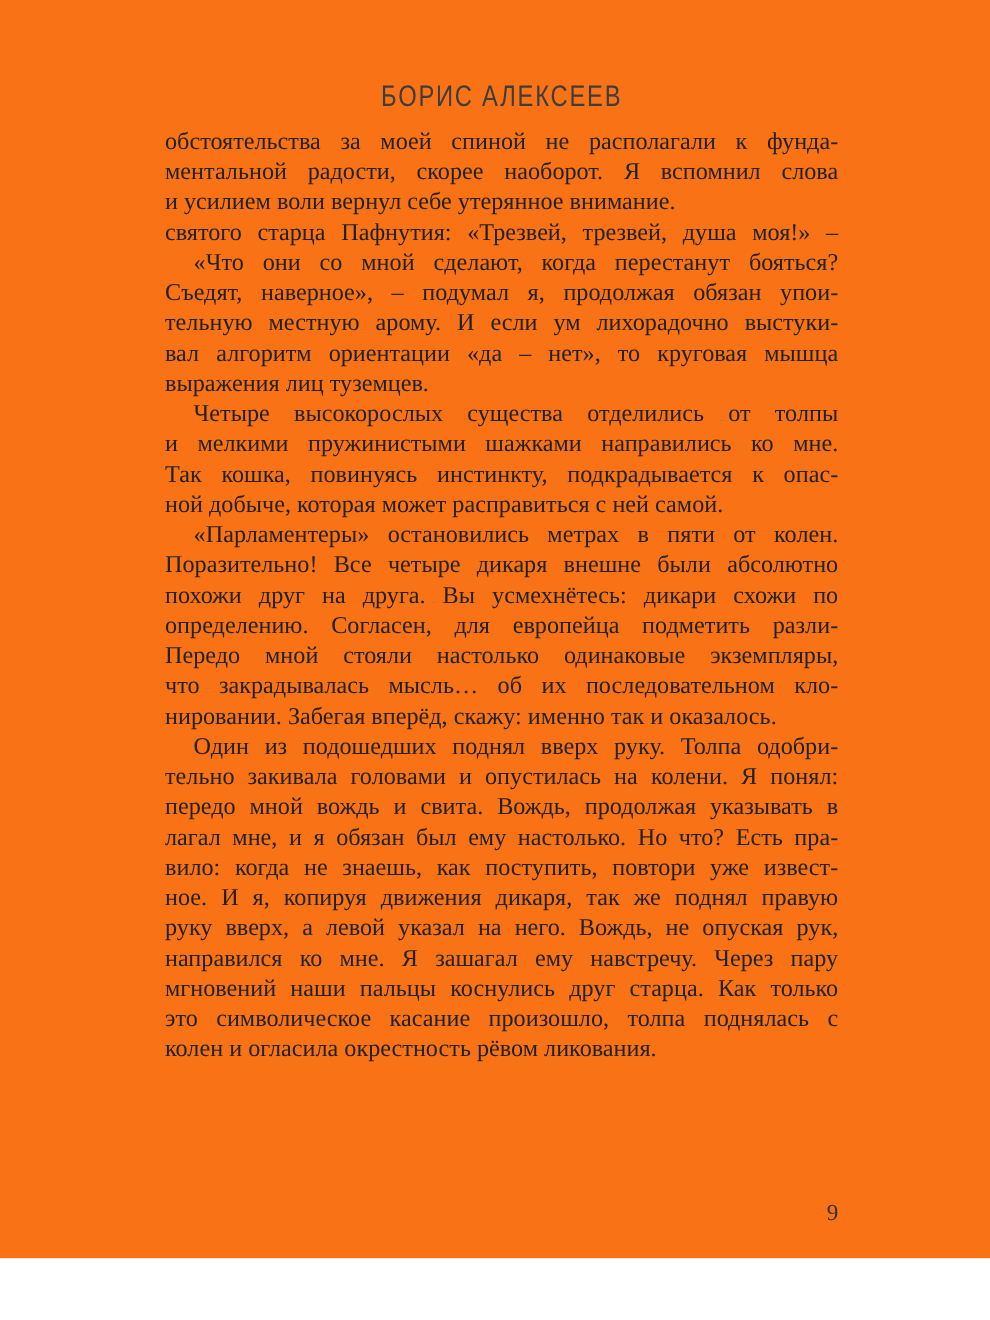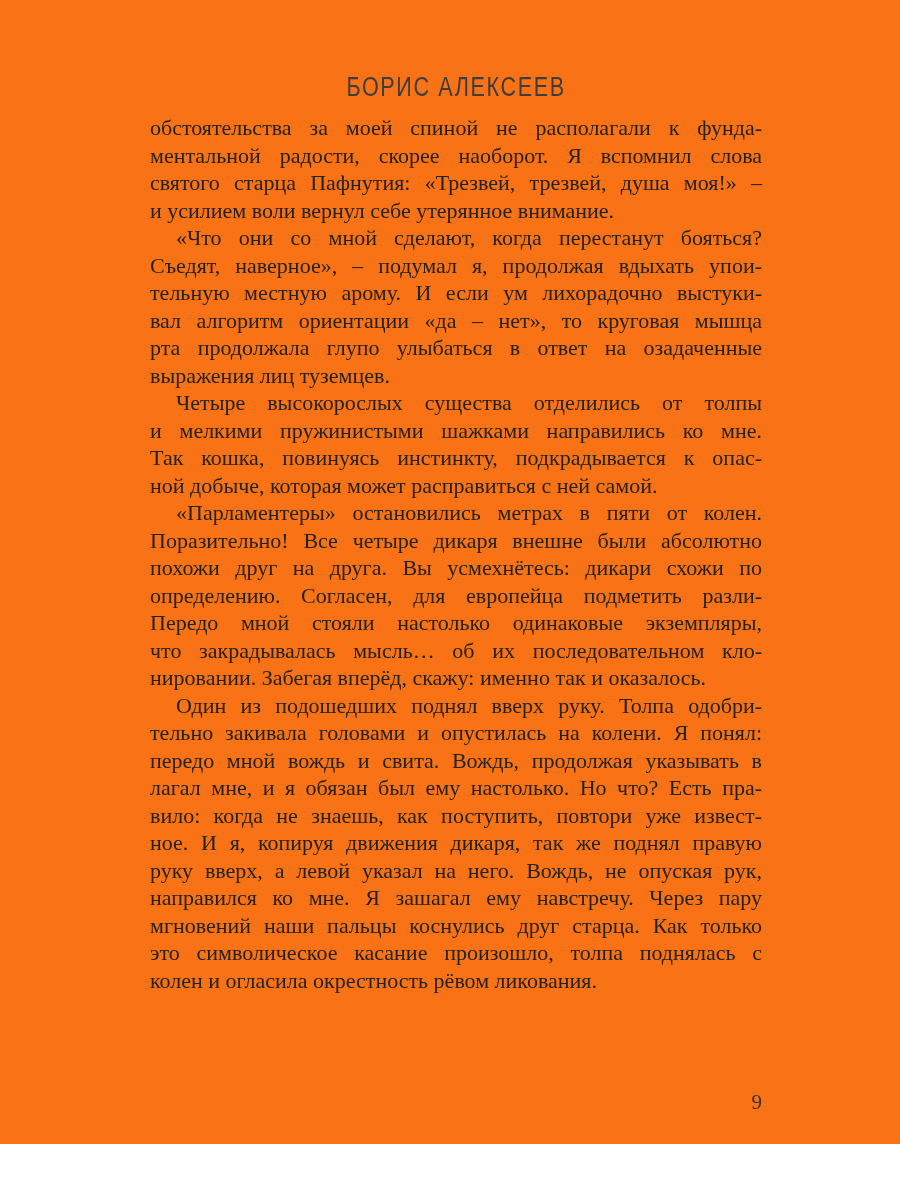--- a/index.html
+++ b/index.html
@@ -70,29 +70,28 @@
 <body>
 
 <div class="page">
   <div class="running-head">
     <span class="squeeze">БОРИС АЛЕКСЕЕВ</span>
   </div>
   <div class="text-block">
       <div class="paragraph">
         <div class="line">обстоятельства за моей спиной не располагали к фунда-</div>
         <div class="line">ментальной радости, скорее наоборот. Я вспомнил слова</div>
+        <div class="line last">и усилием воли вернул себе утерянное внимание.</div>
         <div class="line">святого старца Пафнутия: «Трезвей, трезвей, душа моя!» –</div>
-        <div class="line last">и усилием воли вернул себе утерянное внимание.</div>
       </div>
       <div class="paragraph">
         <div class="line indent">«Что они со мной сделают, когда перестанут бояться?</div>
-        <div class="line">Съедят, наверное», – подумал я, продолжая вдыхать упои-</div>
+        <div class="line">Съедят, наверное», – подумал я, продолжая обязан упои-</div>
         <div class="line">тельную местную арому. И если ум лихорадочно выстуки-</div>
         <div class="line">вал алгоритм ориентации «да – нет», то круговая мышца</div>
-        <div class="line">рта продолжала глупо улыбаться в ответ на озадаченные</div>
         <div class="line last">выражения лиц туземцев.</div>
       </div>
       <div class="paragraph">
         <div class="line indent">Четыре высокорослых существа отделились от толпы</div>
         <div class="line">и мелкими пружинистыми шажками направились ко мне.</div>
         <div class="line">Так кошка, повинуясь инстинкту, подкрадывается к опас-</div>
         <div class="line last">ной добыче, которая может расправиться с ней самой.</div>
       </div>
       <div class="paragraph">
         <div class="line indent">«Парламентеры» остановились метрах в пяти от колен.</div>

